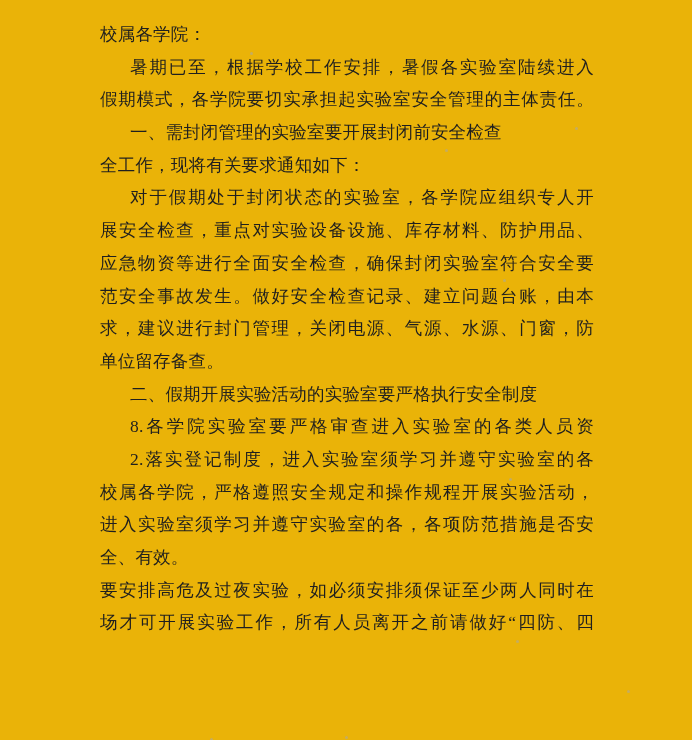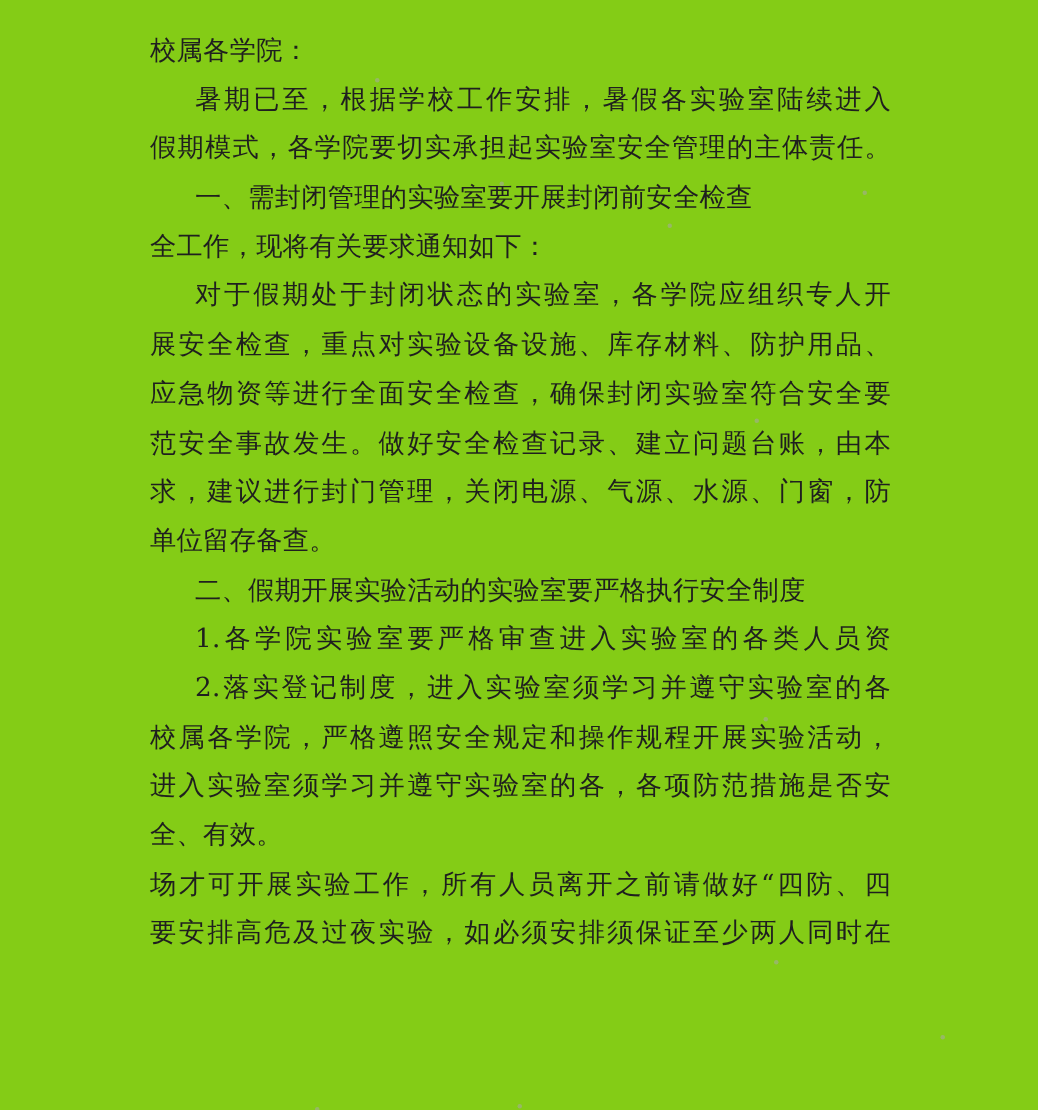--- a/index.html
+++ b/index.html
@@ -41,41 +41,41 @@
     position: absolute;
     width: 3px;
     height: 3px;
     border-radius: 50%;
     opacity: 0.55;
   }
 </style>
 </head>
 <body>
 
-<div class="page" style="background: #84cc16; color: rgb(31, 31, 31);">
+<div class="page" style="background: #eab308; color: rgb(31, 31, 31); font-family: Liberation Serif, serif;">
   <div class="doc-body">
       <div class="line">校属各学院：</div>
       <div class="line indent full">暑期已至，根据学校工作安排，暑假各实验室陆续进入</div>
       <div class="line full">假期模式，各学院要切实承担起实验室安全管理的主体责任。</div>
       <div class="line indent">一、需封闭管理的实验室要开展封闭前安全检查</div>
       <div class="line">全工作，现将有关要求通知如下：</div>
       <div class="line indent full">对于假期处于封闭状态的实验室，各学院应组织专人开</div>
       <div class="line full">展安全检查，重点对实验设备设施、库存材料、防护用品、</div>
       <div class="line full">应急物资等进行全面安全检查，确保封闭实验室符合安全要</div>
       <div class="line full">范安全事故发生。做好安全检查记录、建立问题台账，由本</div>
       <div class="line full">求，建议进行封门管理，关闭电源、气源、水源、门窗，防</div>
       <div class="line">单位留存备查。</div>
       <div class="line indent">二、假期开展实验活动的实验室要严格执行安全制度</div>
-      <div class="line indent full">1.各学院实验室要严格审查进入实验室的各类人员资</div>
+      <div class="line indent full">8.各学院实验室要严格审查进入实验室的各类人员资</div>
       <div class="line indent full">2.落实登记制度，进入实验室须学习并遵守实验室的各</div>
       <div class="line full">校属各学院，严格遵照安全规定和操作规程开展实验活动，</div>
       <div class="line full">进入实验室须学习并遵守实验室的各，各项防范措施是否安</div>
       <div class="line">全、有效。</div>
+      <div class="line full">要安排高危及过夜实验，如必须安排须保证至少两人同时在</div>
       <div class="line full">场才可开展实验工作，所有人员离开之前请做好“四防、四</div>
-      <div class="line full">要安排高危及过夜实验，如必须安排须保证至少两人同时在</div>
     </div>
 <div class="speck" style="left: 250px; top: 52px; background: rgb(168, 168, 168);"></div>
     <div class="speck" style="left: 575px; top: 127px; background: rgb(168, 168, 168);"></div>
     <div class="speck" style="left: 445px; top: 149px; background: rgb(168, 168, 168);"></div>
     <div class="speck" style="left: 503px; top: 279px; background: rgb(168, 168, 168);"></div>
     <div class="speck" style="left: 333px; top: 121px; background: rgb(168, 168, 168);"></div>
     <div class="speck" style="left: 509px; top: 478px; background: rgb(168, 168, 168);"></div>
     <div class="speck" style="left: 516px; top: 640px; background: rgb(168, 168, 168);"></div>
     <div class="speck" style="left: 345px; top: 736px; background: rgb(168, 168, 168);"></div>
     <div class="speck" style="left: 210px; top: 738px; background: rgb(168, 168, 168);"></div>

